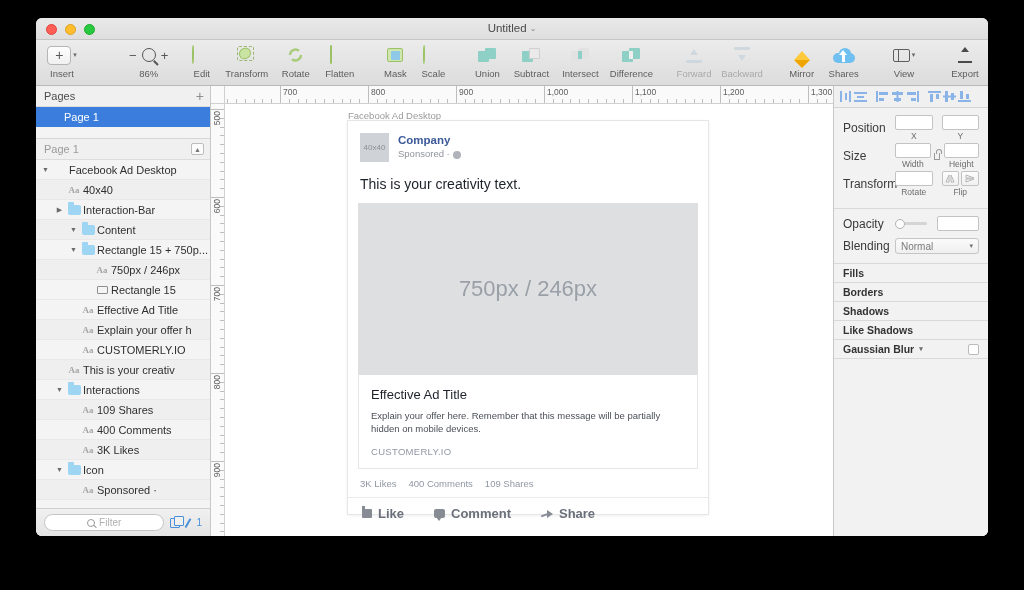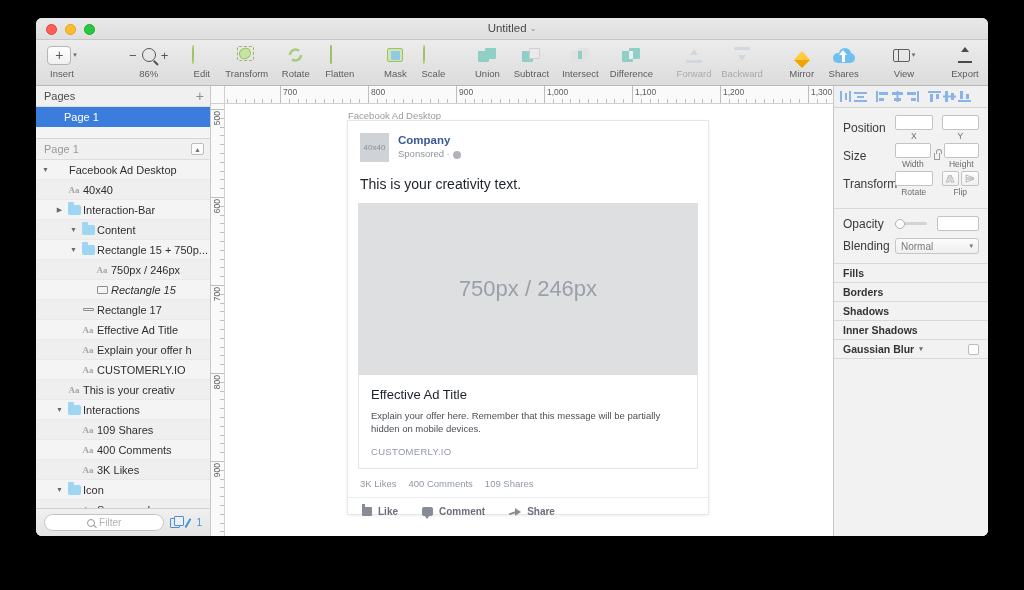--- a/index.html
+++ b/index.html
@@ -289,22 +289,22 @@
   }
   .ad-title{ font-size:13px; color:#1d2129; margin-bottom:7px;}
   .ad-desc{ font-size:9.5px; color:#4b4f56; line-height:13px; }
   .ad-url{ font-size:9.5px; color:#9197a3; margin-top:11px; letter-spacing:.3px;}
   .ad-stats{
     display:flex; gap:12px; padding:9px 12px 8px 12px;
     font-size:9.5px; color:#9197a3;
     border-bottom:1px solid #e9ebee;
   }
   .ad-actions{
-    display:flex; gap:24px; padding:8px 14px;
-    font-size:10px; color:#6a6f7a; font-weight:bold;
+    display:flex; gap:30px; padding:8px 14px;
+    font-size:13px; color:#6a6f7a; font-weight:bold;
   }
   .act{ display:flex; align-items:center; gap:6px;}
   .thumb-ic{display:inline-block;width:10px;height:9px;background:#868b94;
             border-radius:1px;position:relative;}
   .thumb-ic:before{content:"";position:absolute;left:0;top:-3px;width:3px;height:4px;background:#868b94;}
   .cmt-ic{display:inline-block;width:11px;height:9px;background:#868b94;border-radius:2px;position:relative;}
   .cmt-ic:after{content:"";position:absolute;left:2px;bottom:-3px;border-left:3px solid transparent;border-right:3px solid transparent;border-top:4px solid #868b94;}
   .shr-ic{display:inline-block;width:12px;height:10px;position:relative;}
   .shr-ic:before{content:"";position:absolute;left:0;top:5px;width:8px;height:2px;background:#868b94;transform:rotate(-20deg);}
   .shr-ic:after{content:"";position:absolute;right:0;top:1px;border-top:4px solid transparent;border-bottom:4px solid transparent;border-left:6px solid #868b94;}
@@ -630,33 +630,26 @@
               <span class="folder">
                 <i></i>
               </span>
               <span class="lname">Rectangle 15 + 750p...</span>
             </div>
             <div class="lrow alt" style="padding-left: 46px;">
               <span class="disc empty">·</span>
               <span class="ltype">Aa</span>
               <span class="lname">750px / 246px</span>
             </div>
-            <div class="lrow" style="padding-left: 46px; font-style: italic;">
+            <div class="lrow" style="padding-left: 46px;">
               <span class="disc empty">·</span>
               <span class="rect-ic">
                 <i></i>
               </span>
               <span class="lname">Rectangle 15</span>
-            </div>
-            <div class="lrow alt" style="padding-left: 32px;">
-              <span class="disc empty">·</span>
-              <span class="rect-ic flat">
-                <i></i>
-              </span>
-              <span class="lname">Rectangle 17</span>
             </div>
             <div class="lrow" style="padding-left: 32px;">
               <span class="disc empty">·</span>
               <span class="ltype">Aa</span>
               <span class="lname">Effective Ad Title</span>
             </div>
             <div class="lrow alt" style="padding-left: 32px;">
               <span class="disc empty">·</span>
               <span class="ltype">Aa</span>
               <span class="lname">Explain your offer h</span>
@@ -1059,21 +1052,21 @@
         <div class="accord">
           <span class="sp">Fills</span>
         </div>
         <div class="accord">
           <span class="sp">Borders</span>
         </div>
         <div class="accord">
           <span class="sp">Shadows</span>
         </div>
         <div class="accord">
-          <span class="sp">Inner Shadows</span>
+          <span class="sp">Like Shadows</span>
         </div>
         <div class="accord">
           <span>Gaussian Blur</span>
           <span class="mini-step">▾</span>
           <span class="sp"></span>
           <span class="chk"></span>
         </div>
 
         <div class="insp-fill"></div>
       </div>

